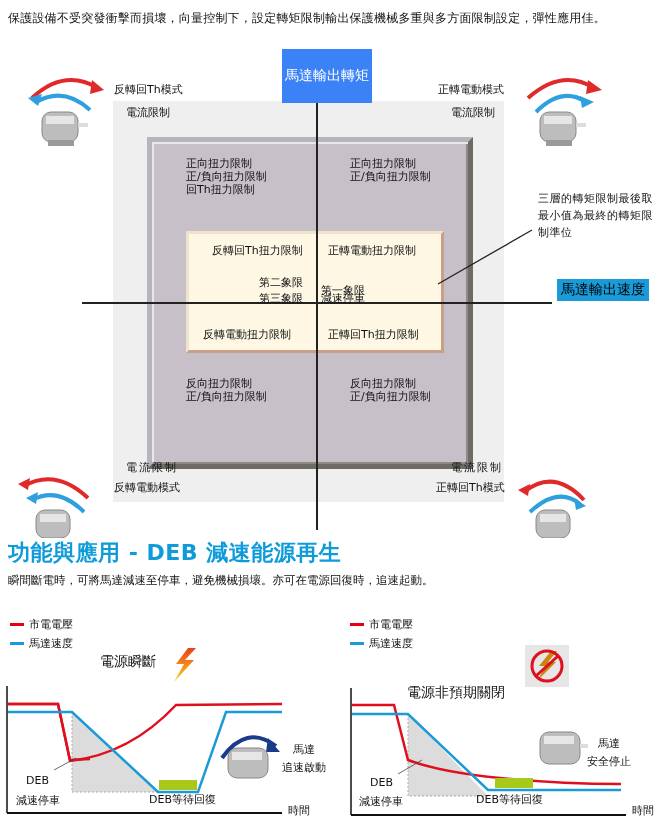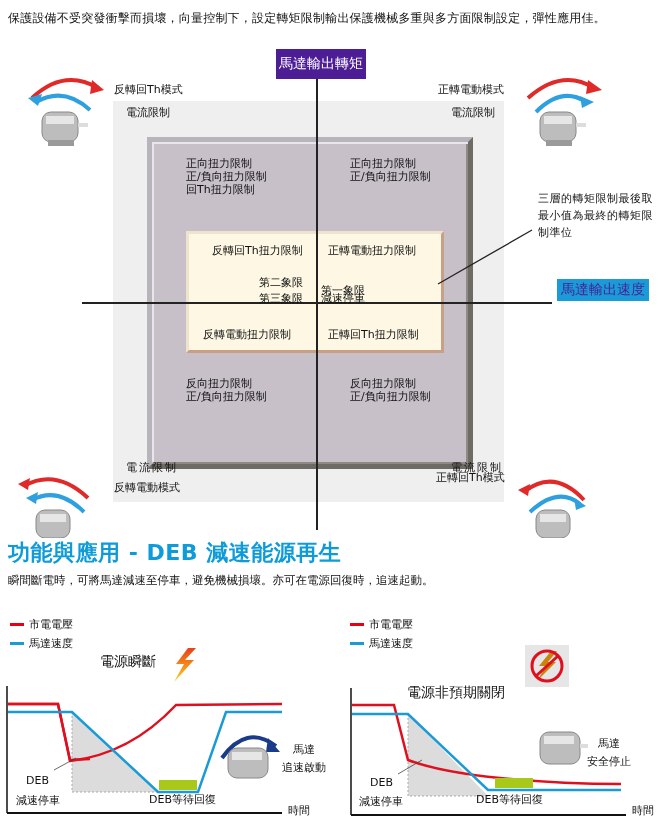--- a/index.html
+++ b/index.html
@@ -15,24 +15,24 @@
       border: 5px solid; border-color: #b8b4bc #6e6a64 #6e6a64 #b8b4bc;
       box-shadow: inset 2px 2px 0 #e8e6ea, inset -2px -2px 0 #8f8a84;
     }
     .inner-box {
       left: 186px; top: 231px; width: 258px; height: 122px; background: #fdf7e3;
       border: 3px solid; border-color: #efe3cf #c99f85 #c99f85 #efe3cf;
     }
     .vline { left: 316px; top: 68px; width: 1.5px; height: 462px; background: #222; }
     .hline { left: 82px; top: 302px; width: 470px; height: 1.5px; background: #222; }
     .axis-label-red {
-      left: 276px; top: 49px; background: #4c1d95; color: #fff; font-size: 14px; padding: 6px 3px; white-space: nowrap;
+      left: 282px; top: 49px; background: #3b82f6; color: #fff; font-size: 14px; padding: 18px 3px; white-space: nowrap;
     }
     .axis-label-blue {
-      left: 557px; top: 279px; background: #1a9bd7; color: #4c1d95; font-size: 14px; padding: 2px 4px; white-space: nowrap;
+      left: 557px; top: 279px; background: #1a9bd7; color: #000000; font-size: 14px; padding: 2px 4px; white-space: nowrap;
     }
     .t11 { font-size: 11px; white-space: nowrap; line-height: 13px; }
     .note { left: 538px; top: 190px; font-size: 11px; line-height: 17px; width: 122px; letter-spacing: 0.5px; }
     .pointer { left: 436px; top: 228px; width: 100px; height: 60px; }
     .section-title {
       left: 8px; top: 538px; font-size: 22px; color: #0e9bd9; font-weight: bold; white-space: nowrap; letter-spacing: 0.5px; text-align: center;
     }
     .section-sub { left: 8px; top: 573px; font-size: 11.5px; white-space: nowrap; }
     .legend-row { display: flex; align-items: center; font-size: 11px; height: 19px; text-align: center; }
     .legend-swatch { width: 14px; height: 3px; margin-right: 5px; }
@@ -56,21 +56,21 @@
   <div class="abs axis-label-red">馬達輸出轉矩</div>
   <div class="abs axis-label-blue">馬達輸出速度</div>
 
   <div class="abs t11" style="left:114px;top:83px;">反轉回Th模式</div>
   <div class="abs t11" style="left:438px;top:83px;">正轉電動模式</div>
   <div class="abs t11" style="left:126px;top:106px;">電流限制</div>
   <div class="abs t11" style="left:451px;top:106px;">電流限制</div>
   <div class="abs t11" style="left:126px;top:461px;letter-spacing:2px;">電流限制</div>
   <div class="abs t11" style="left:451px;top:461px;letter-spacing:2px;">電流限制</div>
   <div class="abs t11" style="left:114px;top:481px;">反轉電動模式</div>
-  <div class="abs t11" style="left:436px;top:471px;">正轉回Th模式</div>
+  <div class="abs t11" style="left:436px;top:481px;">正轉回Th模式</div>
 
   <div class="abs t11" style="left:186px;top:157px;">
     <div>正向扭力限制</div>
     <div>正/負向扭力限制</div>
     <div>回Th扭力限制</div>
   </div>
   <div class="abs t11" style="left:350px;top:157px;">
     <div>正向扭力限制</div>
     <div>正/負向扭力限制</div>
   </div>

